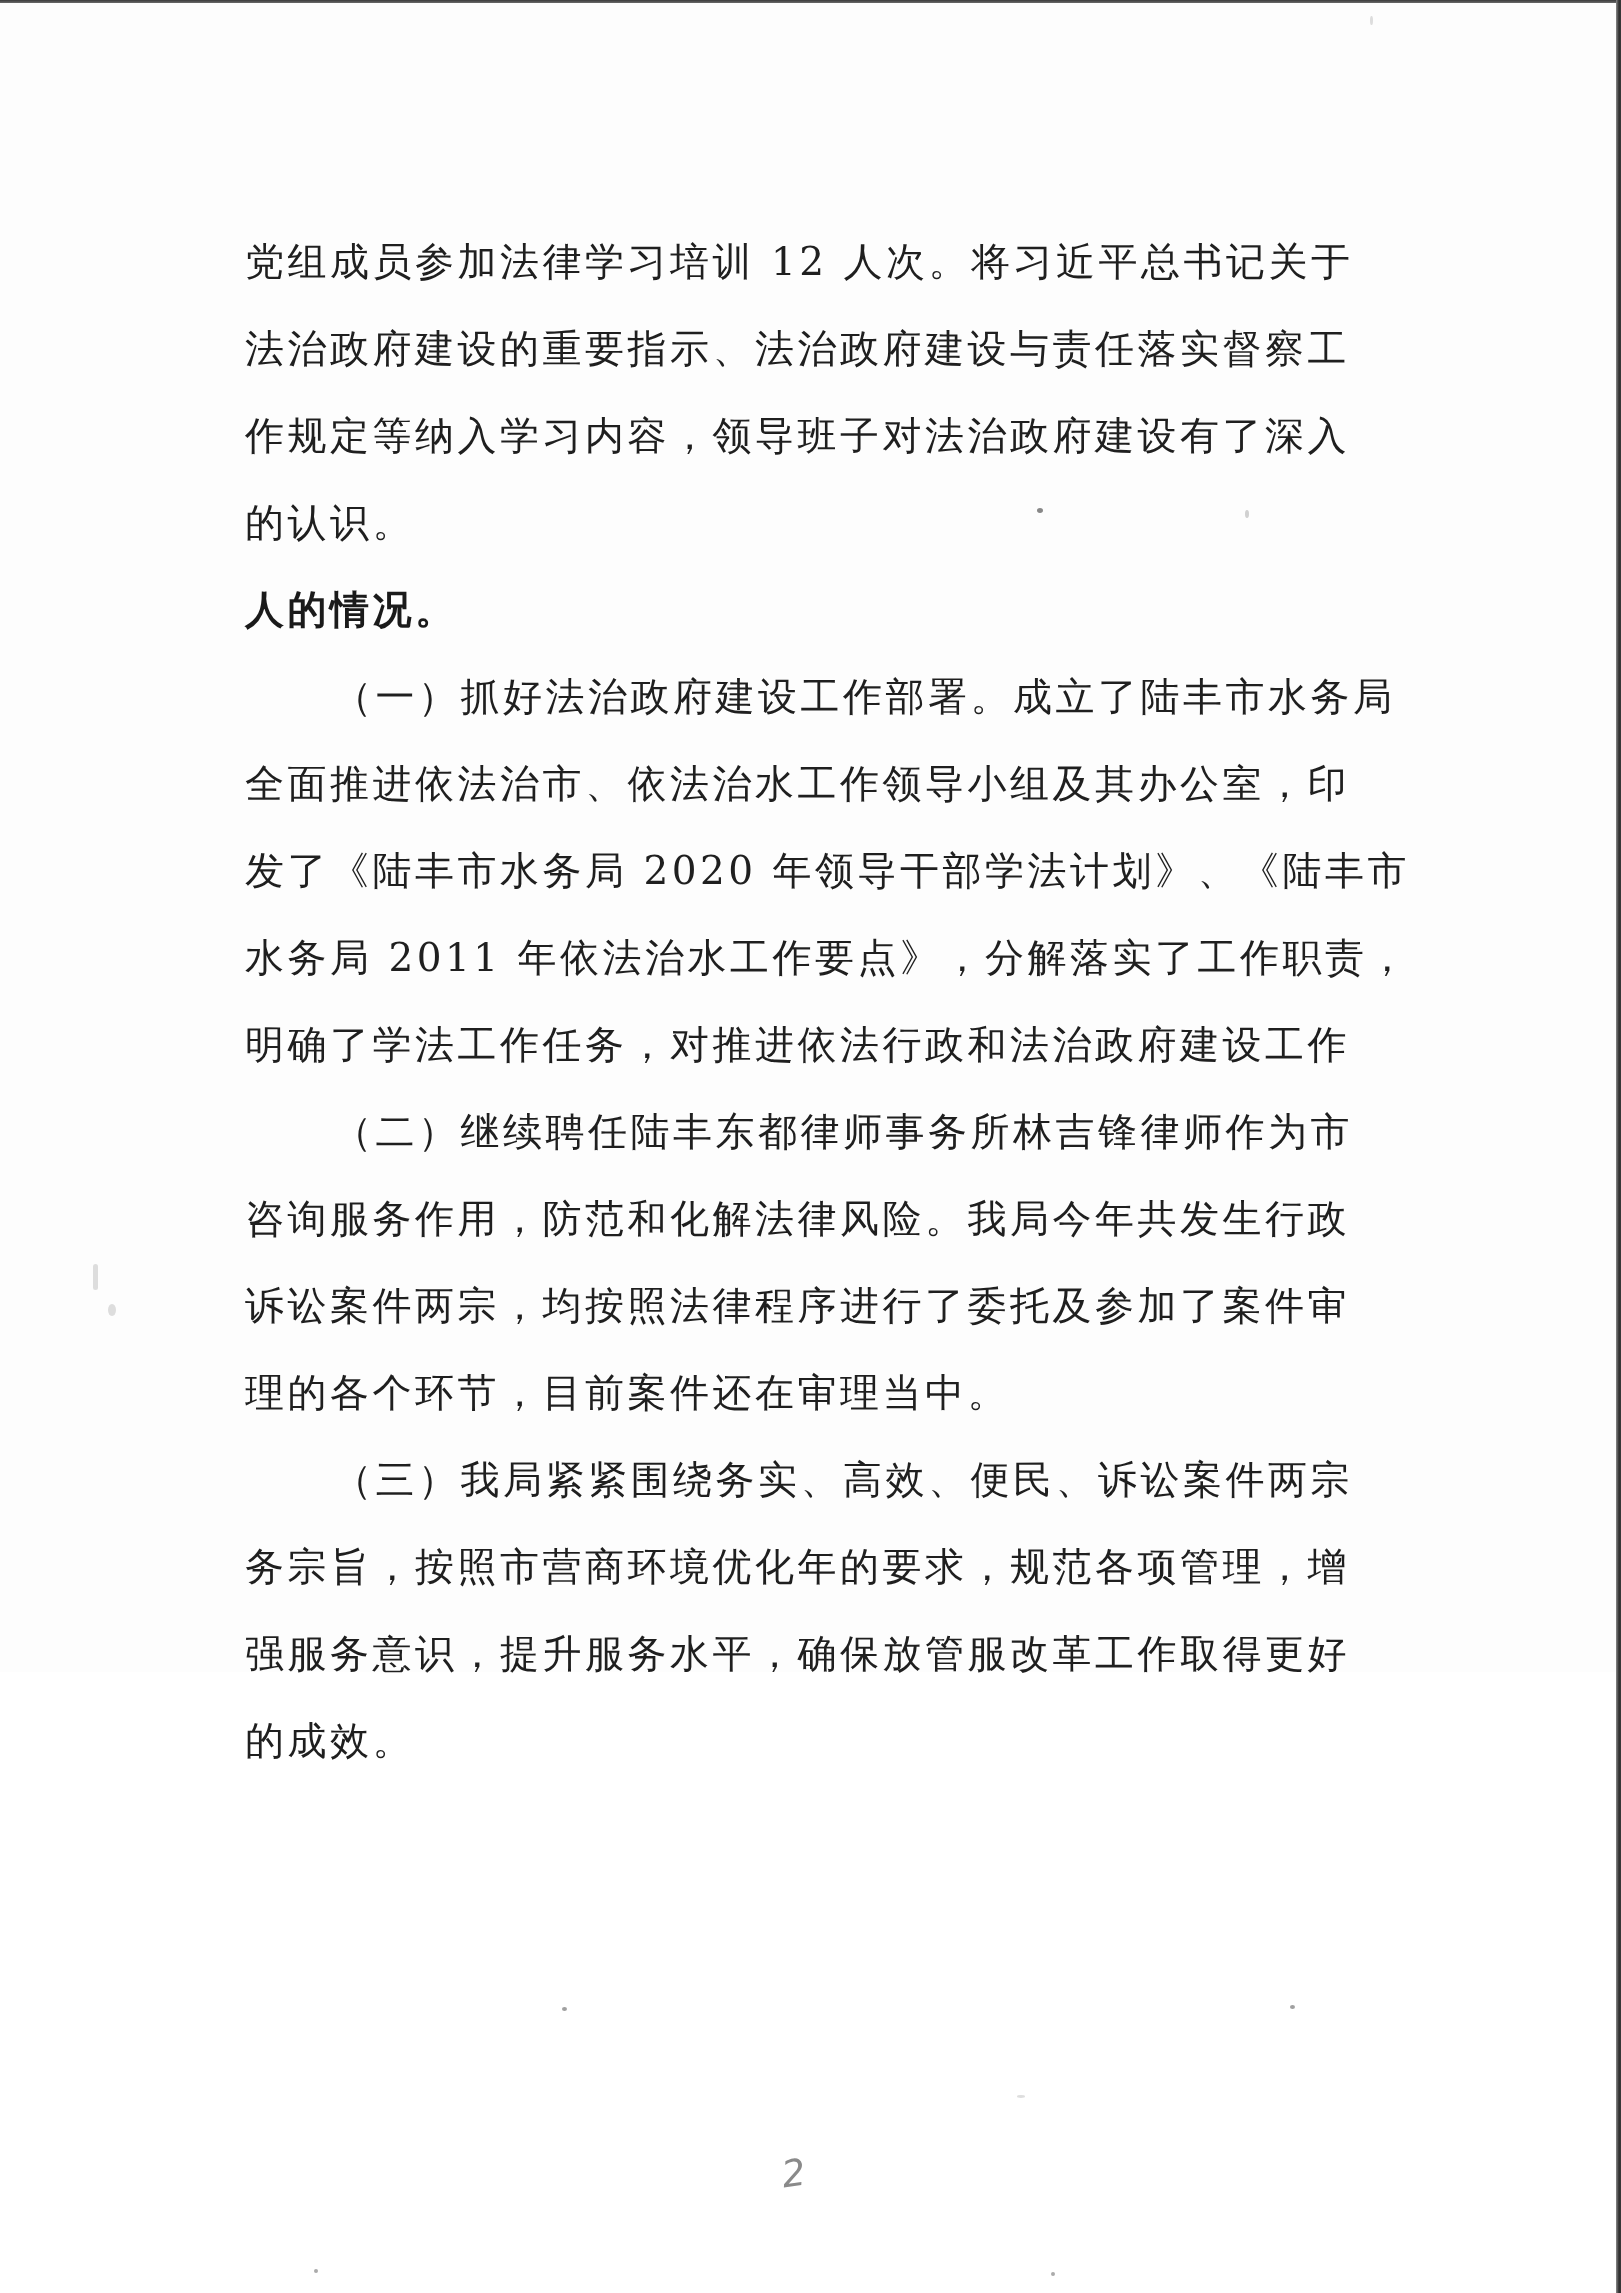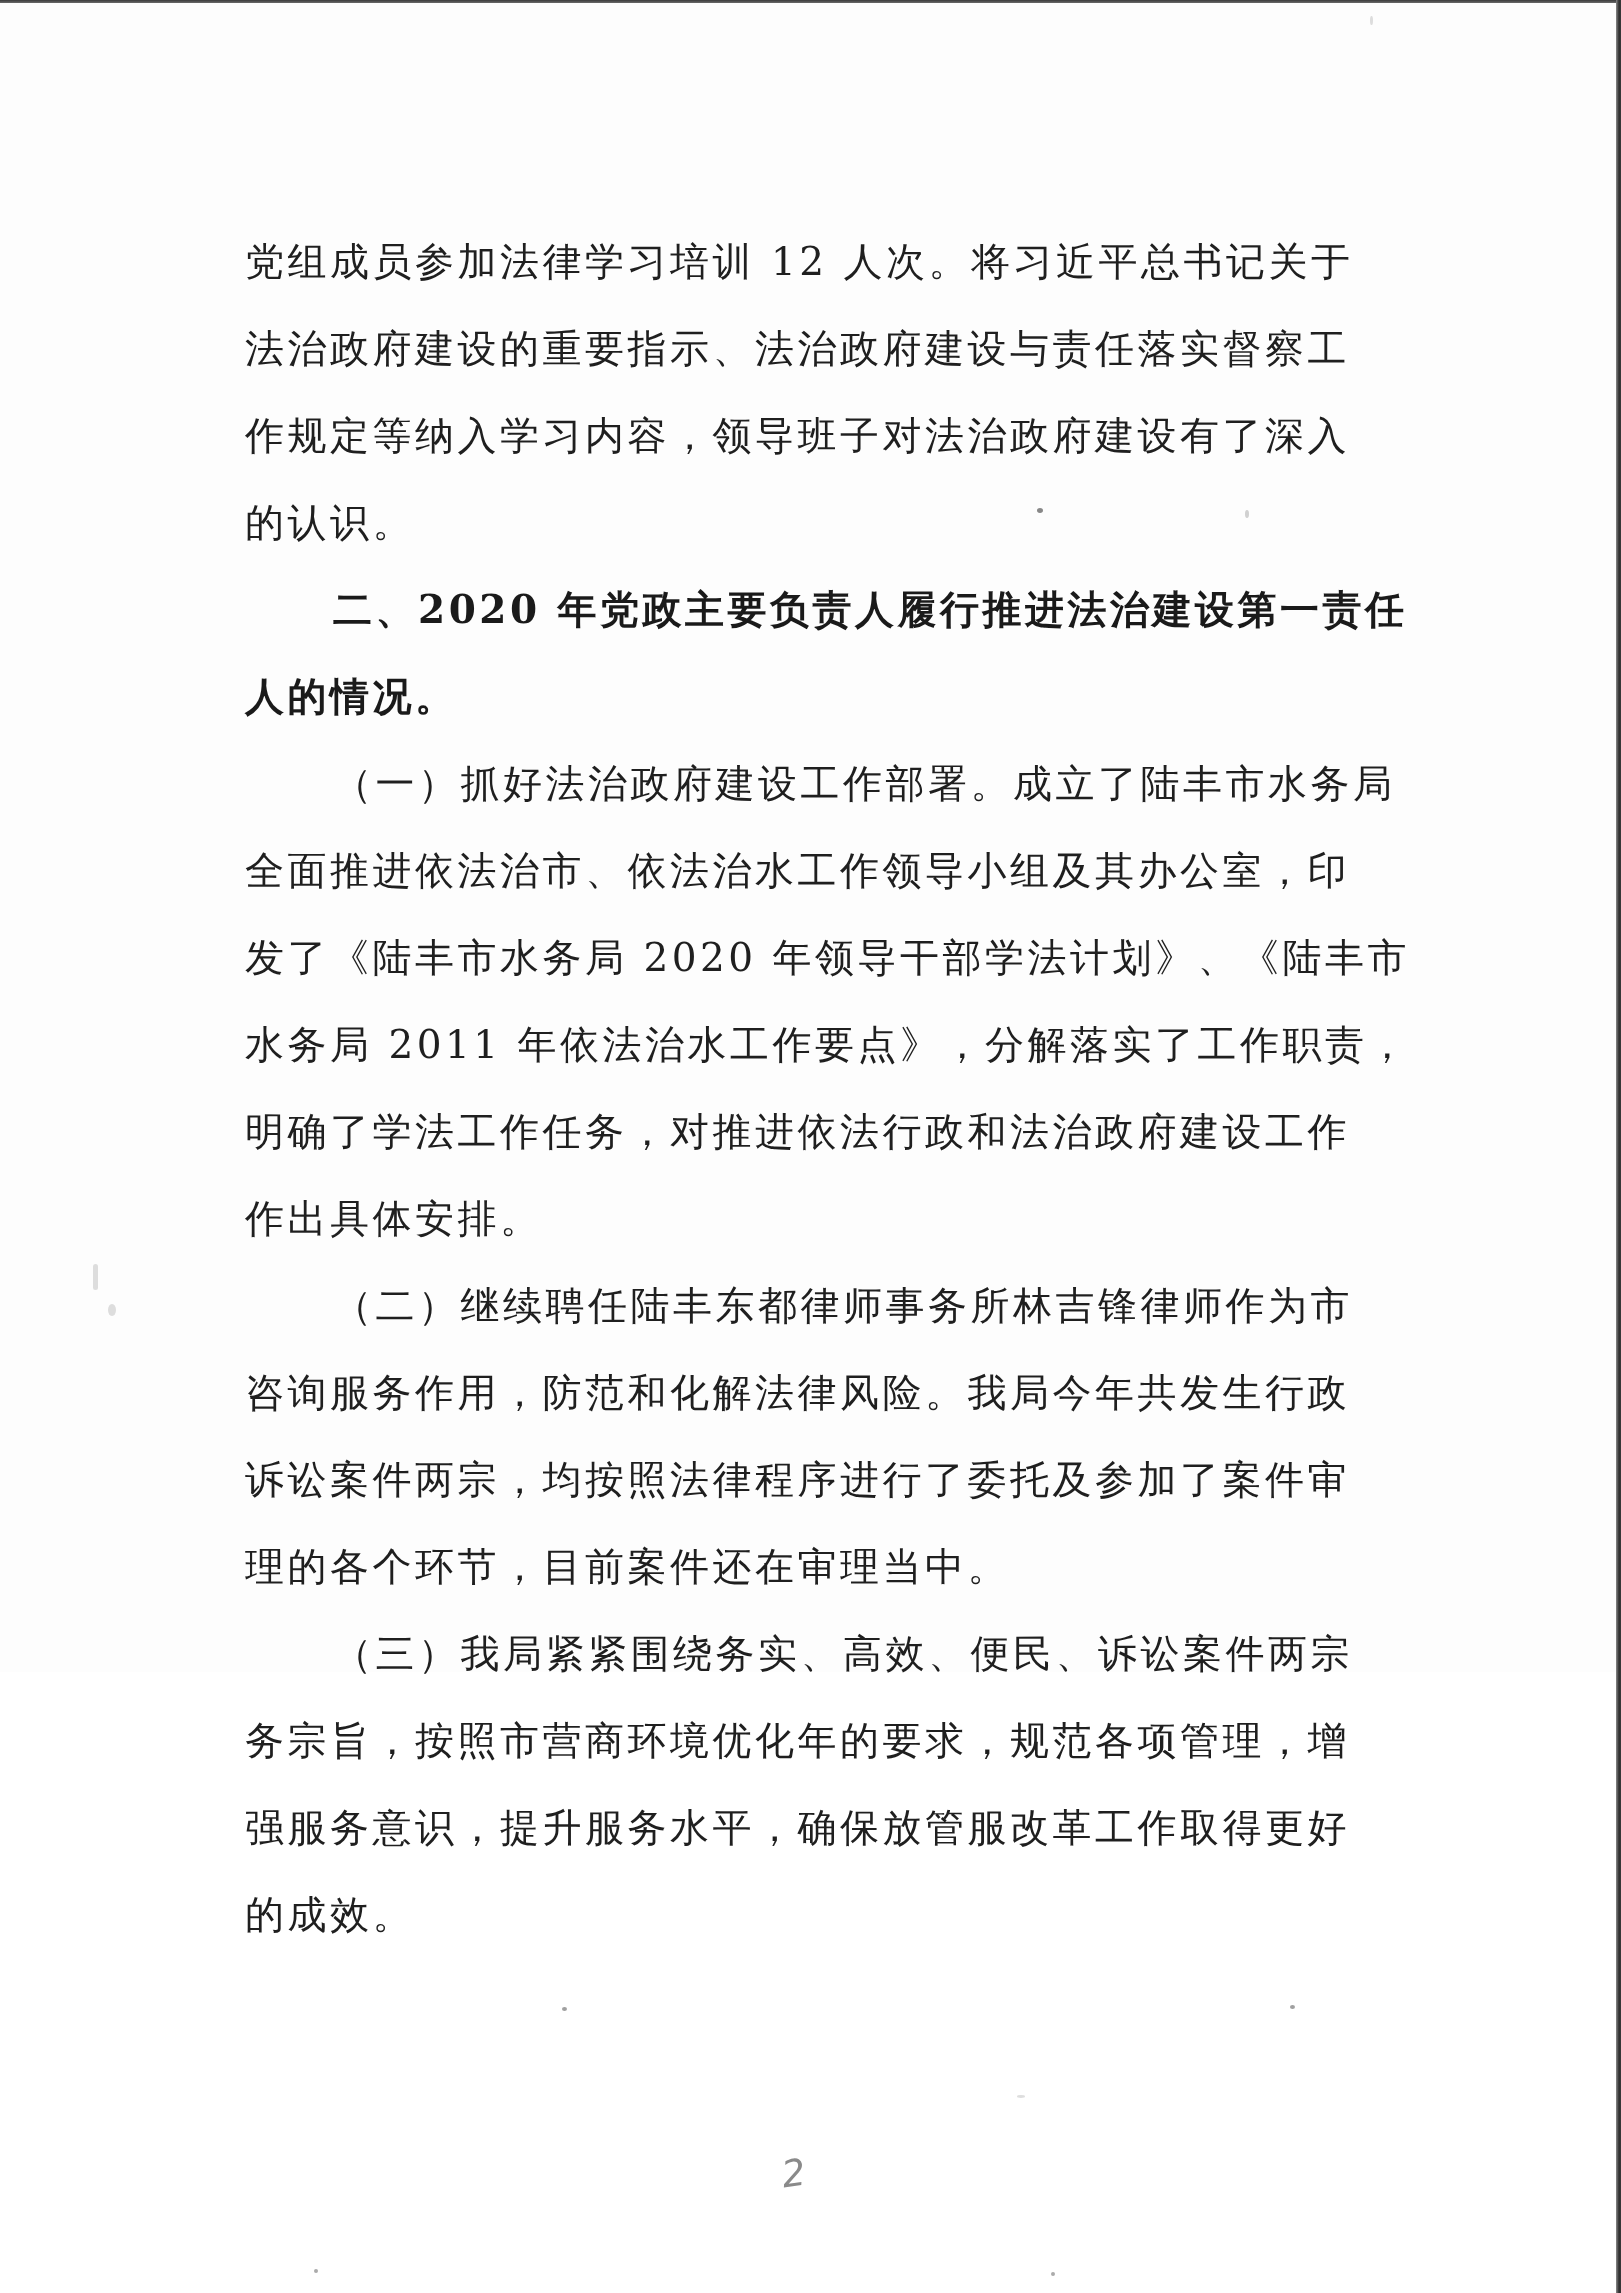--- a/index.html
+++ b/index.html
@@ -39,28 +39,26 @@
 
 <div class="page">
   <div class="top-edge"></div>
   <div class="right-edge"></div>
 
   <div class="text-block">
     <div class="line">党组成员参加法律学习培训 12 人次。将习近平总书记关于</div>
     <div class="line">法治政府建设的重要指示、法治政府建设与责任落实督察工</div>
     <div class="line">作规定等纳入学习内容，领导班子对法治政府建设有了深入</div>
     <div class="line">的认识。</div>
-    <div class="line indent heading">二、2020 年党政主要负责人履行推进法治建设第一责任</div>
     <div class="line heading">人的情况。</div>
     <div class="line indent">（一）抓好法治政府建设工作部署。成立了陆丰市水务局</div>
     <div class="line">全面推进依法治市、依法治水工作领导小组及其办公室，印</div>
     <div class="line">发了《陆丰市水务局 2020 年领导干部学法计划》、《陆丰市</div>
     <div class="line">水务局 2011 年依法治水工作要点》，分解落实了工作职责，</div>
     <div class="line">明确了学法工作任务，对推进依法行政和法治政府建设工作</div>
-    <div class="line">作出具体安排。</div>
     <div class="line indent">（二）继续聘任陆丰东都律师事务所林吉锋律师作为市</div>
     <div class="line">咨询服务作用，防范和化解法律风险。我局今年共发生行政</div>
     <div class="line">诉讼案件两宗，均按照法律程序进行了委托及参加了案件审</div>
     <div class="line">理的各个环节，目前案件还在审理当中。</div>
     <div class="line indent">（三）我局紧紧围绕务实、高效、便民、诉讼案件两宗</div>
     <div class="line">务宗旨，按照市营商环境优化年的要求，规范各项管理，增</div>
     <div class="line">强服务意识，提升服务水平，确保放管服改革工作取得更好</div>
     <div class="line">的成效。</div>
   </div>
 

